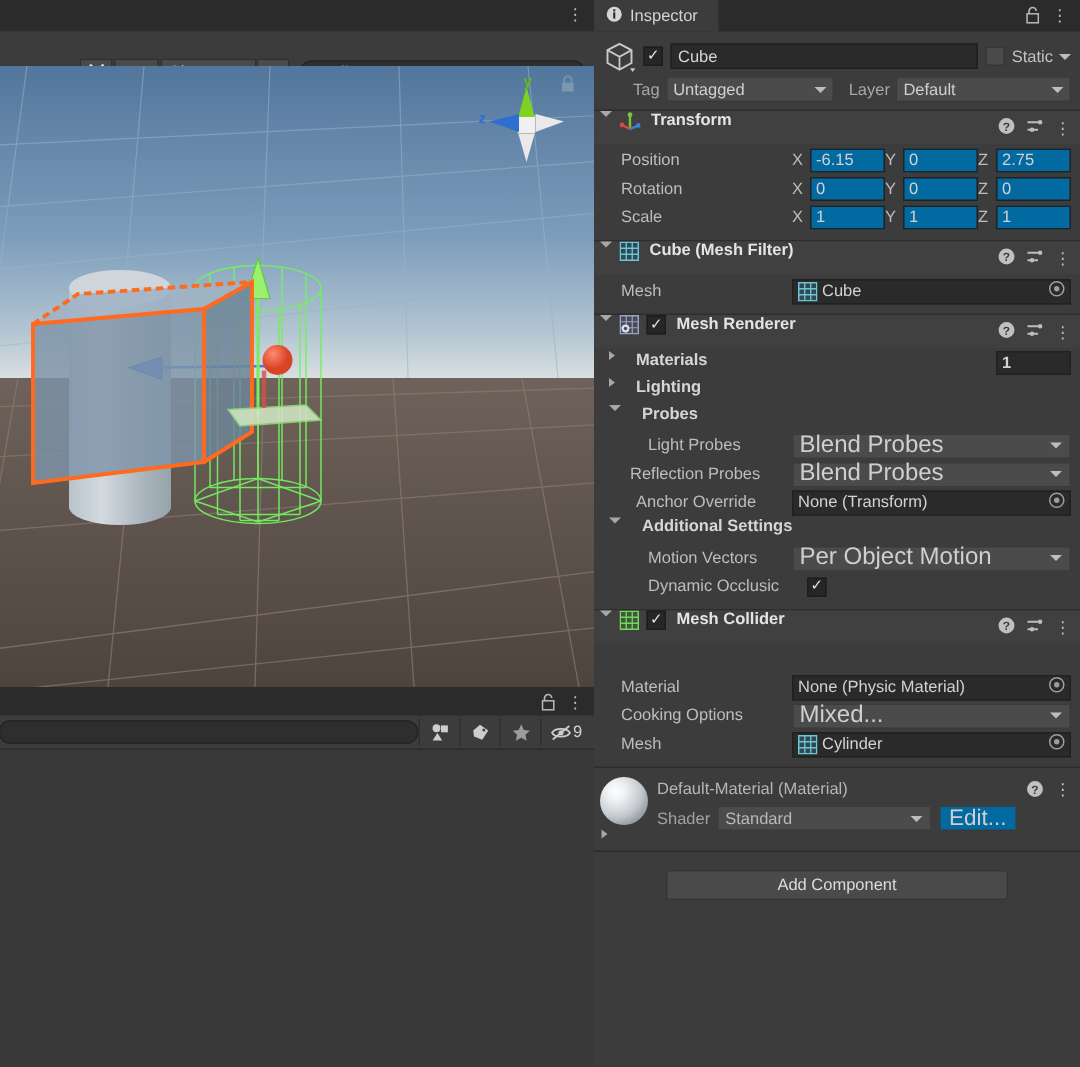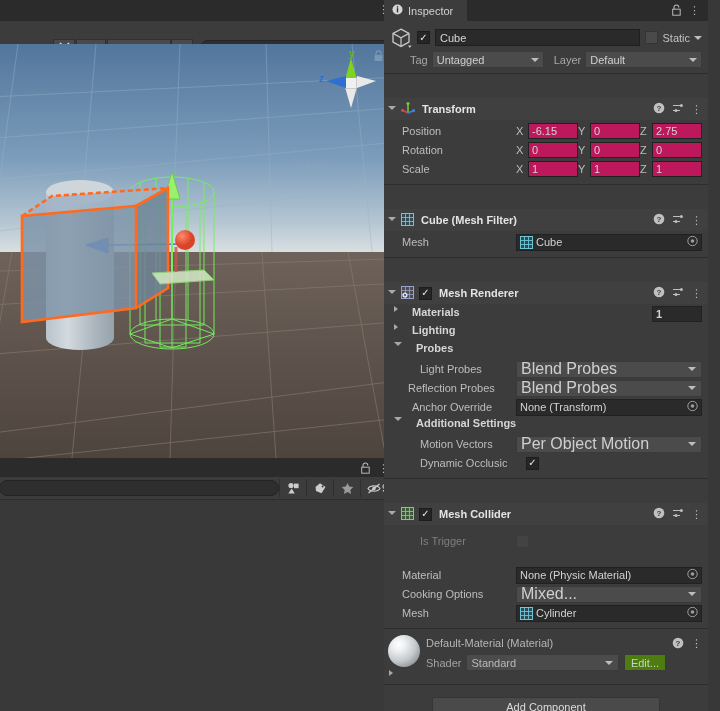--- a/index.html
+++ b/index.html
@@ -42,21 +42,21 @@
   .pj-toolbar { position:absolute; left:0; top:477px; width:396px; height:22px; background:#3c3c3c;
                 display:flex; align-items:center; }
   .pj-search { width:280px; height:16px; margin-left:-1px; background:#2e2e2e; border:1px solid #242424;
                border-radius:8px; }
   .pj-ibtn { width:27px; height:18px; display:flex; align-items:center; justify-content:center;
              border-left:1px solid #2f2f2f; color:#c8c8c8; }
   .pj-body { position:absolute; left:0; top:499px; width:396px; height:212px; background:#393939;
              border-top:1px solid #2d2d2d; }
 
   
-  #insp { position:absolute; left:384px; top:0; width:324px; height:711px; background:#3c3c3c; }
+  #insp { position:absolute; left:396px; top:0; width:324px; height:711px; background:#3c3c3c; }
   .ins-tabstrip { position:relative; height:21px; background:#2b2b2b; }
   .ins-tab { position:absolute; left:0; top:0; height:21px; padding:0 14px 0 8px; background:#3c3c3c;
              display:flex; align-items:center; gap:5px; color:#d2d2d2; font-size:11px; }
   .ins-tabstrip .lock { position:absolute; right:26px; top:4px; }
   .ins-tabstrip .kebab { position:absolute; right:8px; top:4px; }
 
   .ins-scroll { height:690px; overflow:hidden; background:#3c3c3c; }
 
   .go-header { display:flex; align-items:center; padding:6px 6px 0 6px; height:27px; gap:5px; }
   .go-icon { width:22px; height:22px; position:relative; color:#c9c9c9; }
@@ -69,33 +69,33 @@
   .static-box { display:flex; align-items:center; gap:4px; color:#c2c2c2; }
   .static-cb { width:13px; height:13px; background:#4a4a4a; border:1px solid #353535; }
 
   .tag-row { display:flex; align-items:center; padding:3px 6px 5px 26px; gap:4px; }
   .lbl-dim { color:#a7a7a7; font-size:11px; }
   .dd { height:17px; background:#4b4b4b; border:1px solid #3a3a3a; display:flex; align-items:center;
         padding:0 4px; color:#cfcfcf; font-size:11px; position:relative; }
   .dd .arrow { position:absolute; right:4px; top:50%; transform:translateY(-50%); }
 
   .comp { border-top:1px solid #2d2d2d; }
-  .comp-header { display:flex; align-items:center; height:22px; padding:0 6px 0 4px; gap:5px;
-                 background:#404040;margin-top:24px; }
+  .comp-header { display:flex; height:22px; padding:0 6px 0 4px; gap:5px;
+                 background:#404040; }
   .comp-title { font-weight:bold; color:#e4e4e4; font-size:11px; margin-left:2px; }
   .comp-tools { margin-left:auto; display:flex; align-items:center; gap:7px; color:#bdbdbd; }
   .comp-body { padding:2px 6px 5px 6px; background:#3c3c3c; }
 
   .row { display:flex; align-items:center; height:18px; margin-bottom:1px; }
   .row .label { width:126px; color:#bdbdbd; font-size:11px; padding-left:12px; }
   .row .label.sub { padding-left:30px; }
   .vec { display:flex; flex:1; gap:0; }
   .vec .ax { display:flex; align-items:center; flex:1; gap:3px; }
   .vec .ax .k { color:#bdbdbd; width:9px; font-size:11px; }
-  .num { flex:1; height:16px; background:#be185d; border:1px solid #212121; color:#d2d2d2;
+  .num { flex:1; height:16px; background:#0369a1; border:1px solid #212121; color:#d2d2d2;
          font-size:11px; display:flex; align-items:center; padding:0 3px; }
   .objfield { flex:1; height:17px; background:#2a2a2a; border:1px solid #212121; color:#d2d2d2;
               font-size:11px; display:flex; align-items:center; padding:0 3px; gap:3px; position:relative; }
   .objfield .sel { position:absolute; right:3px; top:50%; transform:translateY(-50%); }
   .ddfield { flex:1; height:17px; background:#4b4b4b; border:1px solid #3a3a3a; color:#cfcfcf;
              font-size:16px; display:flex; align-items:center; padding:0 4px; position:relative; }
   .foldrow { display:flex; align-items:flex-start; height:18px; color:#d6d6d6; font-size:11px; font-weight:bold; padding-left:4px; gap:14px;}
   .tri { width:0;height:0;border-left:4px solid #a8a8a8;border-top:3.5px solid transparent;border-bottom:3.5px solid transparent; }
   .tri.open { border-left:4px solid transparent;border-right:4px solid transparent;border-top:4px solid #a8a8a8; }
   .smallnum { width:50px; height:16px; background:#2a2a2a; border:1px solid #212121; color:#d2d2d2;
@@ -104,22 +104,22 @@
   
   .mat-block { border-top:1px solid #2d2d2d; background:#3c3c3c; display:flex; padding:6px 6px 8px 4px; gap:6px; }
   .mat-sphere { width:32px; height:32px; border-radius:50%;
        background:radial-gradient(circle at 33% 30%, #ffffff 0%, #eceff1 22%, #c3c8cc 55%, #8e9499 80%, #6d7377 100%); }
   .mat-right { flex:1; }
   .mat-title { color:#b6b6b6; font-size:11px; margin:2px 0 5px 0; }
   .mat-shader-row { display:flex; align-items:center; gap:5px; }
   .mat-shader-row .lbl { color:#a2a2a2; font-size:11px; }
   .shader-dd { flex:1; height:17px; background:#4b4b4b; border:1px solid #3a3a3a; color:#b9b9b9;
                font-size:11px; display:flex; align-items:center; padding:0 4px; position:relative; }
-  .edit-btn { height:17px; padding:0 6px; background:#4d7c0f; border:1px solid #3a3a3a; color:#cfcfcf;
-              font-size:11px; display:flex; align-items:center; }
+  .edit-btn { height:17px; padding:0 6px; background:#0369a1; border:1px solid #3a3a3a; color:#cfcfcf;
+              font-size:15px; display:flex; align-items:center; }
 
   .addcomp-wrap { border-top:1px solid #2d2d2d; padding:12px 0 0 0; display:flex; justify-content:center; }
   .addcomp { width:228px; height:20px; background:#4a4a4a; border:1px solid #363636; border-radius:2px;
              display:flex; align-items:center; justify-content:center; color:#dcdcdc; font-size:11px; }
 
   .kebab, .lock, .help, .preset { color:#b8b8b8; }
   .arrow-dn { width:0;height:0;border-left:4px solid transparent;border-right:4px solid transparent;border-top:4px solid #bdbdbd; }
   .grid-ico { width:13px; height:13px; }
 </style>
 </head>
@@ -628,24 +628,20 @@
               <svg width="12" height="12" viewBox="0 0 12 12">
                   <path d="M1 3.5 H8 M1 8.5 H8" stroke="#bdbdbd" stroke-width="1.2"></path>
                   <circle cx="9.4" cy="3.5" r="1.5" fill="#bdbdbd"></circle>
                   <circle cx="4" cy="8.5" r="1.5" fill="#bdbdbd"></circle>
                 </svg>
             </span>
             <span>⋮</span>
           </span>
         </div>
         <div class="comp-body" style="padding-top:6px">
-          <div class="row" style="height:20px">
-            <span class="label sub" style="color:#7e7e7e">Is Trigger</span>
-            <span class="cb dim"></span>
-          </div>
           <div style="height:14px"></div>
           <div class="row">
             <span class="label">Material</span>
             <span class="objfield">
               <span>None (Physic Material)</span>
               <span class="sel">
                 <svg width="11" height="11" viewBox="0 0 11 11">
                     <circle cx="5.5" cy="5.5" r="4.7" stroke="#9e9e9e" stroke-width="1" fill="none"></circle>
                     <circle cx="5.5" cy="5.5" r="1.8" fill="#9e9e9e"></circle>
                   </svg>

